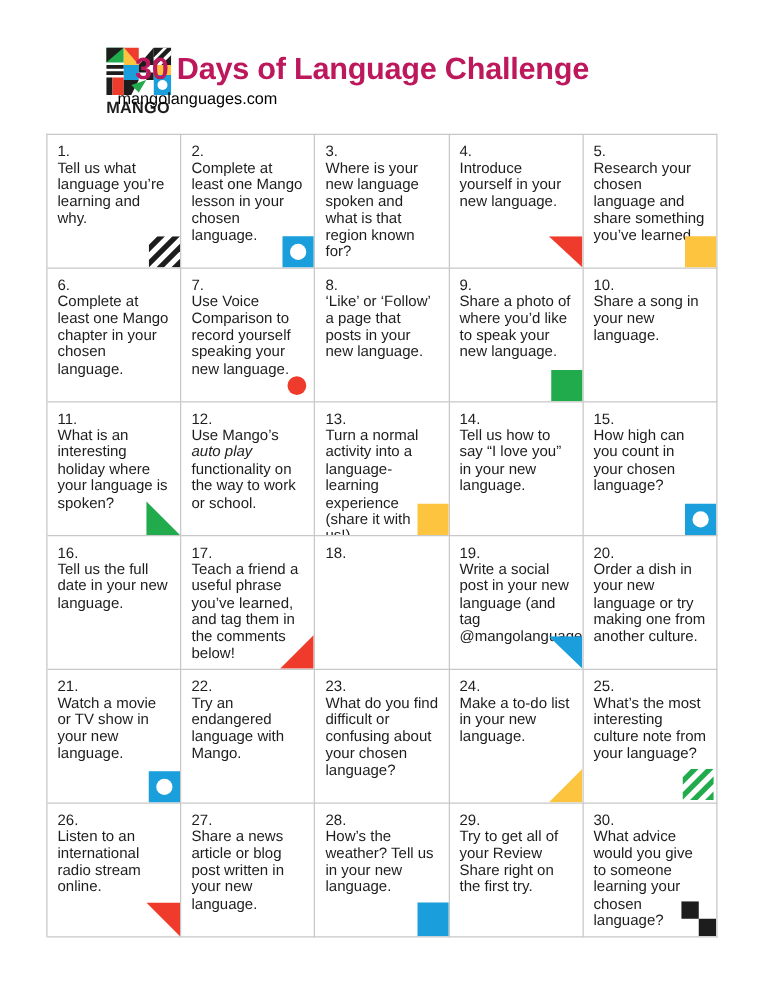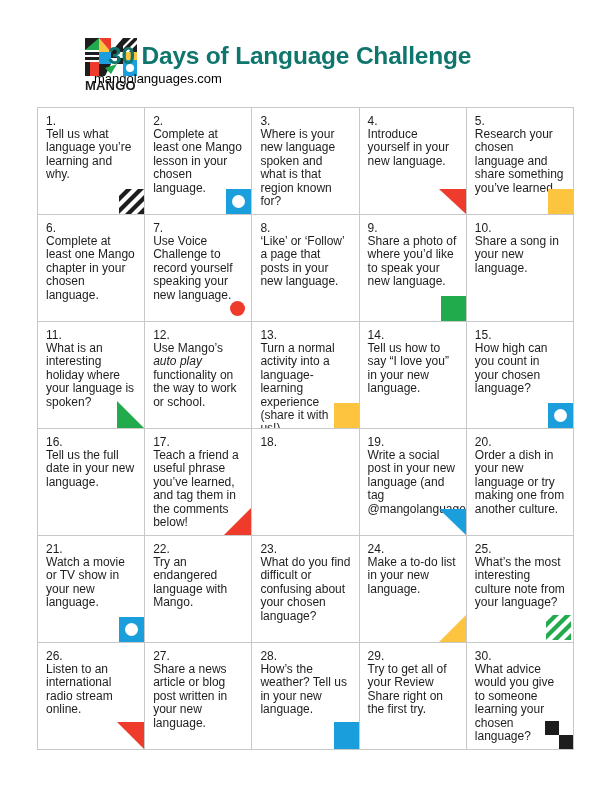--- a/index.html
+++ b/index.html
@@ -5,21 +5,21 @@
   html, body { margin: 0; padding: 0; background: #ffffff; }
   body { width: 612px; height: 792px; position: relative; overflow: hidden;
          font-family: "Liberation Sans", "DejaVu Sans", sans-serif; color: #1d1d1d; }
 
   .header { position: absolute; left: 37px; top: 38px; height: 60px; width: 540px; }
   .logo { position: absolute; left: 0; top: 0; width: 54px; height: 60px; margin-left: 48px; }
   .logo-mark { position: absolute; left: 0; top: 0; width: 52px; height: 38px; }
   .logo-word { position: absolute; left: 0; top: 40px; width: 54px;
                font-weight: 700; font-size: 13px; letter-spacing: 0.2px; color: #1d1d1d; }
   .title { position: absolute; left: 71px; top: 4px; font-size: 24.5px; font-weight: 700;
-           letter-spacing: -0.2px; color: #0f766e; white-space: nowrap; }
+           letter-spacing: -0.2px; color: #be185d; white-space: nowrap; }
   .subtitle { position: absolute; left: 57px; top: 33px; font-size: 13px; color: #000000; }
 
   .grid { position: absolute; left: 37px; top: 107px; width: 537px; height: 643px;
           display: grid; grid-template-columns: repeat(5, 1fr); grid-template-rows: repeat(6, 1fr);
           border-top: 1px solid #c8c8c8; border-left: 1px solid #c8c8c8; box-sizing: border-box; }
   .cell { position: relative; border-right: 1px solid #c8c8c8; border-bottom: 1px solid #c8c8c8;
           padding: 7px 8px 0 8px; box-sizing: border-box; overflow: hidden; }
   .num { font-size: 12px; line-height: 13px; display: block; }
   .txt { font-size: 12px; line-height: 13.4px; display: block; }
   .txt em { font-style: italic; }
@@ -106,21 +106,21 @@
     <div class="deco sq yellow"></div>
   </div>
 
   <div class="cell">
     <span class="num">6.</span>
     <span class="txt">Complete at least one Mango chapter in your chosen language.</span>
   </div>
 
   <div class="cell">
     <span class="num">7.</span>
-    <span class="txt">Use Voice Challenge to record yourself speaking your new language.</span>
+    <span class="txt">Use Voice Comparison to record yourself speaking your new language.</span>
     <div class="deco dot-red"></div>
   </div>
 
   <div class="cell">
     <span class="num">8.</span>
     <span class="txt">‘Like’ or ‘Follow’ a page that posts in your new language.</span>
   </div>
 
   <div class="cell">
     <span class="num">9.</span>

